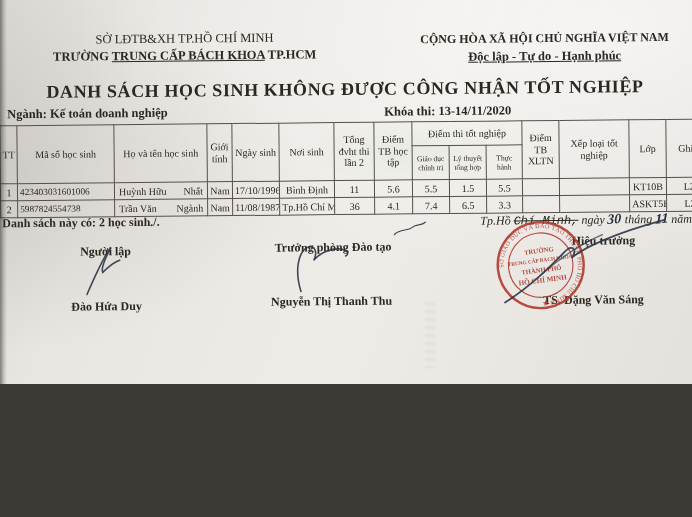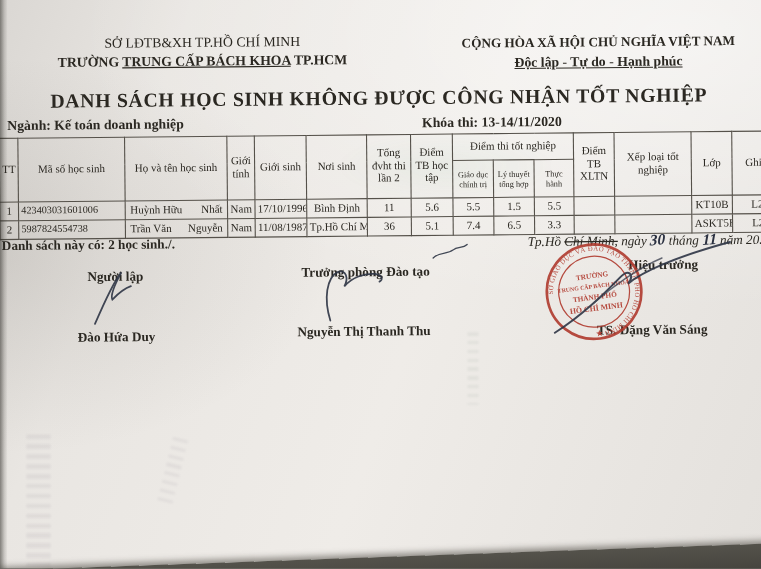--- a/index.html
+++ b/index.html
@@ -1,17 +1,17 @@
 <!DOCTYPE html>
 <html><head>
 <meta charset="utf-8">
 <style>
   html,body{margin:0;padding:0;}
   body{width:692px;height:517px;overflow:hidden;background:#3c3a34;font-family:"Liberation Serif", serif;}
-  .photo{position:relative;width:692px;height:517px;overflow:hidden;}
+  .photo{position:relative;width:692px;height:384px;overflow:hidden;}
   .paper{position:absolute;inset:0;
     background:
       radial-gradient(900px 420px at 88% 6%, rgba(255,255,255,0.55), rgba(255,255,255,0) 60%),
       radial-gradient(500px 300px at 0% 45%, rgba(120,115,108,0.18), rgba(120,115,108,0) 60%),
       linear-gradient(110deg,#dad7d3 0%,#e9e6e2 20%,#efece8 55%,#e4e1dd 100%);
   }
   .edge-left{position:absolute;left:0;top:0;width:7px;height:100%;
     background:linear-gradient(to right, rgba(45,43,38,0.55), rgba(45,43,38,0.18) 55%, rgba(45,43,38,0));}
   .edge-bottom{position:absolute;left:-14px;top:519px;width:740px;height:50px;
     background:linear-gradient(to bottom,#54524b,#36342f);
@@ -46,21 +46,21 @@
   table.roster th.sub{font-size:7.5px;line-height:1.2;}
   table.roster td{font-size:10px;text-align:center;height:16px;}
   table.roster td.id{font-size:9.3px;text-align:left;}
   table.roster td.namecell{text-align:left;}
   .nameflex{display:flex;justify-content:space-between;padding:0 2px;}
   td.small{font-size:7.5px;}
   tr.h1{height:24px;}  tr.h2{height:34px;}
 
   .count-line{position:absolute;left:2px;top:213px;font-size:12px;font-weight:bold;}
   .date-line{position:absolute;left:480px;top:214px;width:260px;font-size:12px;font-style:italic;white-space:nowrap;}
-  .date-line .strike{text-decoration:line-through;text-decoration-thickness:1px;}
+  .date-line .strike{text-decoration:line-through;text-decoration-thickness:1px;font-family:Liberation Mono, monospace;}
   .hand{font-style:italic;font-size:14px;color:#2a3040;display:inline-block;transform:rotate(-5deg) skewX(-6deg);font-weight:bold;}
 
   .sig-title{position:absolute;font-size:12px;font-weight:bold;text-align:center;}
   .sig-name{position:absolute;font-size:12px;font-weight:bold;text-align:center;}
   .t-nguoilap{left:40px;top:242px;width:130px;}
   .t-truongphong{left:240px;top:240px;width:185px;}
   .t-hieutruong{left:548px;top:236px;width:110px;}
   .n-nguoilap{left:28px;top:297px;width:155px;}
   .n-truongphong{left:233px;top:294px;width:195px;}
   .n-hieutruong{left:505px;top:295px;width:175px;}
@@ -111,21 +111,21 @@
         <col style="width:70px">
           <col style="width:37px">
           <col style="width:56px">
       </colgroup>
       <tbody>
           <tr class="h1">
         <th rowspan="2">TT</th>
         <th rowspan="2">Mã số học sinh</th>
         <th rowspan="2">Họ và tên học sinh</th>
         <th rowspan="2">Giới tính</th>
-        <th rowspan="2">Giới sinh</th>
+        <th rowspan="2">Ngày sinh</th>
         <th rowspan="2">Nơi sinh</th>
         <th rowspan="2">Tổng đvht thi lần 2</th>
         <th rowspan="2">Điểm TB học tập</th>
         <th colspan="3">Điểm thi tốt nghiệp</th>
         <th rowspan="2">Điểm TB XLTN</th>
         <th rowspan="2">Xếp loại tốt nghiệp</th>
         <th rowspan="2">Lớp</th>
         <th rowspan="2">Ghi chú</th>
       </tr>
       <tr class="h2">
@@ -154,28 +154,28 @@
         <td></td>
         <td>KT10B</td>
         <td>L2-Đ</td>
       </tr>
       <tr>
         <td>2</td>
         <td class="id">5987824554738</td>
         <td class="namecell">
           <div class="nameflex">
                 <span>Trần Văn</span>
-                <span>Nguyễn</span>
+                <span>Ngành</span>
               </div>
         </td>
         <td>Nam</td>
         <td>11/08/1987</td>
         <td class="small">Tp.Hồ Chí Minh</td>
         <td>36</td>
-        <td>5.1</td>
+        <td>4.1</td>
         <td>7.4</td>
         <td>6.5</td>
         <td>3.3</td>
         <td></td>
         <td></td>
         <td>ASKT5B</td>
         <td>L2-T</td>
       </tr>
     </tbody>
       </table>

